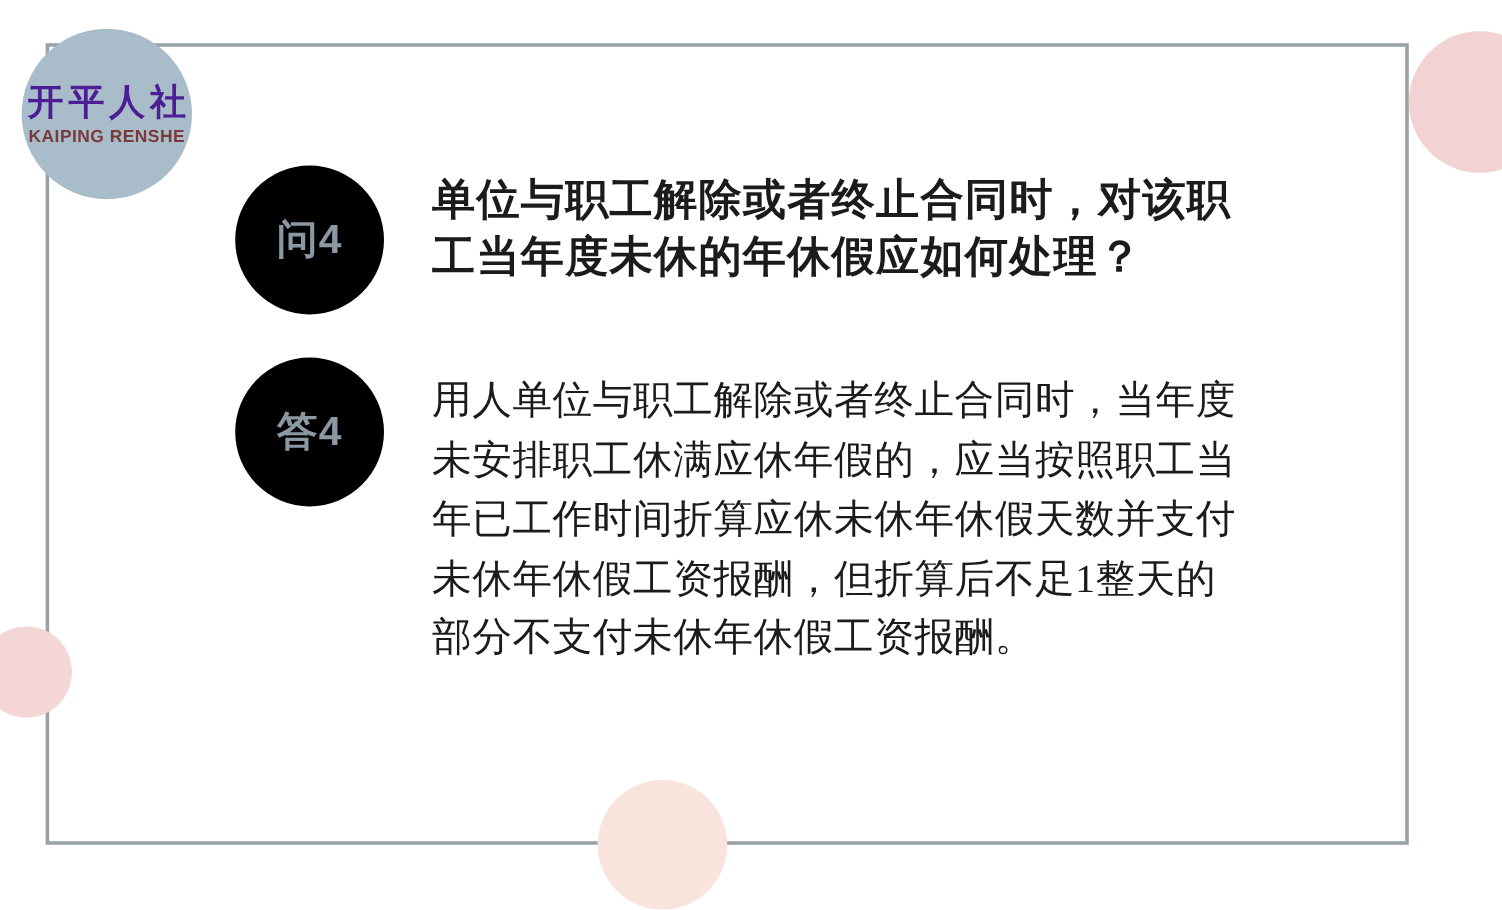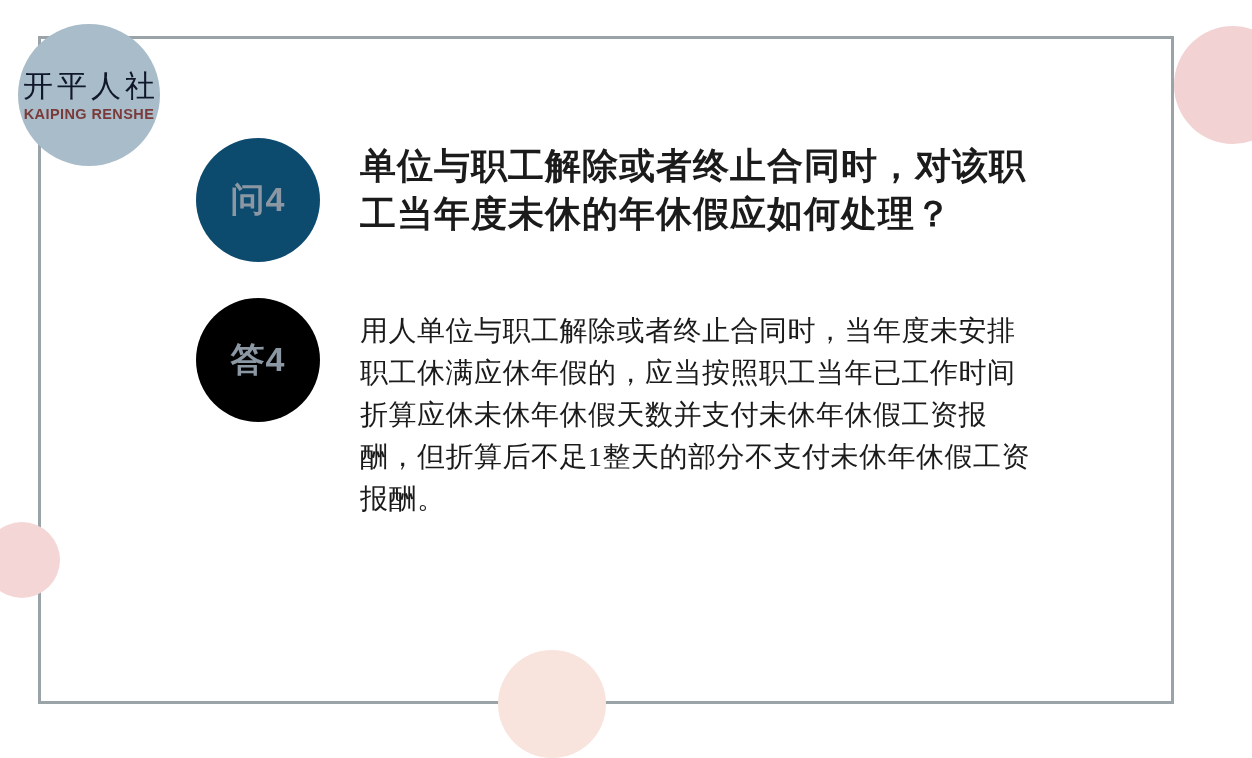--- a/index.html
+++ b/index.html
@@ -69,24 +69,24 @@
     border-radius: 50%;
     background: #a9bcc9;
     display: flex;
     flex-direction: column;
     align-items: center;
     justify-content: center;
     z-index: 5;
   }
   .logo-cn {
     font-family: "Liberation Serif", serif;
-    font-weight: normal;
+    font-weight: bold;
     font-size: 30px;
     letter-spacing: 4px;
-    color: #0f172a;
+    color: #4c1d95;
     line-height: 1.1;
     padding-left: 4px;
   }
   .logo-en {
     font-family: Liberation Sans, sans-serif;
     font-weight: bold;
     font-size: 14.5px;
     letter-spacing: 0.4px;
     color: #7a3a3a;
     margin-top: 4px;
@@ -113,39 +113,39 @@
     border-radius: 50%;
     display: flex;
     align-items: center;
     justify-content: center;
     font-family: "Liberation Sans", sans-serif;
     font-weight: bold;
     font-size: 34px;
     color: #8b98a3;
     letter-spacing: 1px;
   }
-  .bubble-q { background: #0c4a6e; }
+  .bubble-q { background: #000000; }
   .bubble-a { background: #000000; margin-top: 8px; }
 
   .qa-text {
     margin-left: 40px;
     padding-top: 4px;
   }
   .question-text {
     font-family: "Liberation Sans", sans-serif;
     font-weight: bold;
     font-size: 36px;
     line-height: 1.34;
     color: #1b1b1b;
     letter-spacing: 1px;
     max-width: 670px;
   }
   .answer-text {
     font-family: "Liberation Serif", serif;
-    font-size: 28px;
+    font-size: 33px;
     line-height: 1.5;
     color: #1b1b1b;
     max-width: 680px;
     letter-spacing: 0.5px;
     padding-top: 16px;
   }
 </style>
 </head>
 <body>
 

